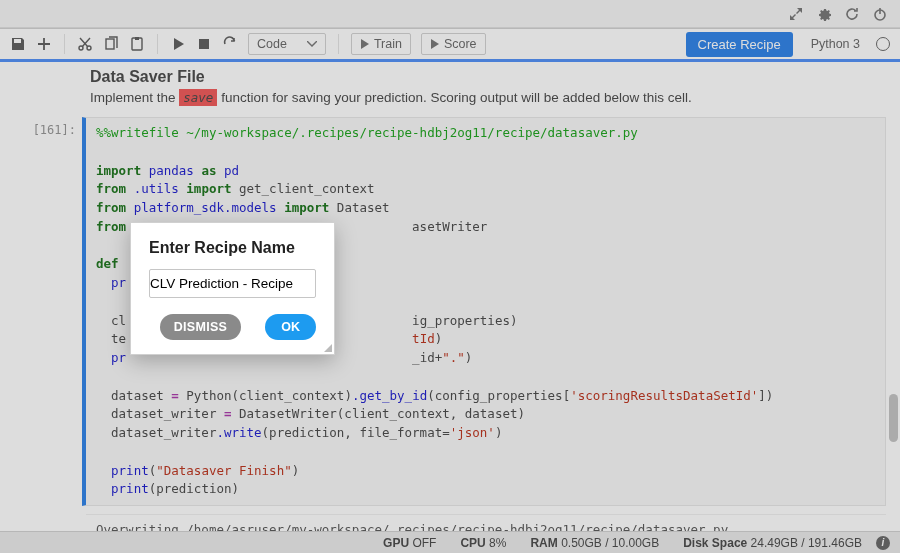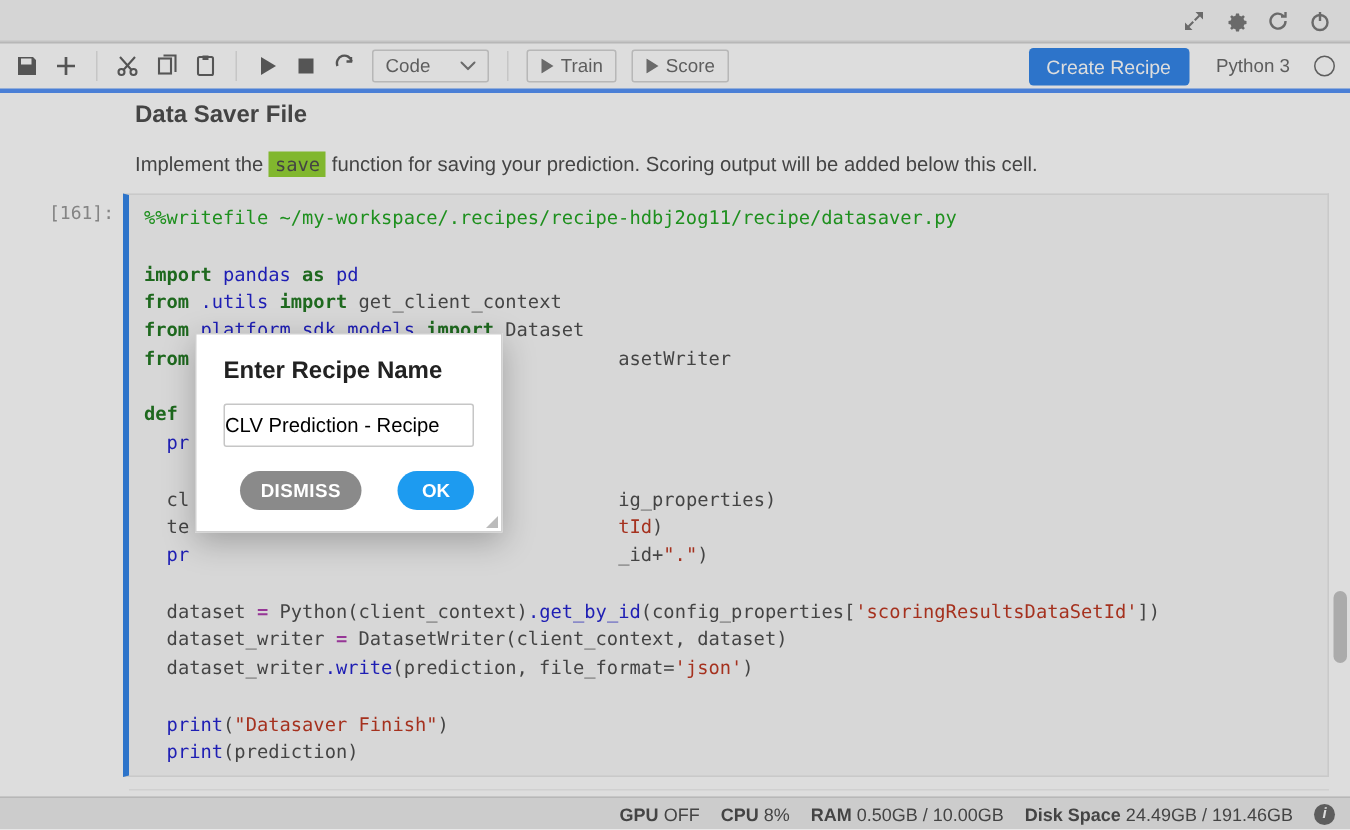--- a/index.html
+++ b/index.html
@@ -25,41 +25,41 @@
   .abtn { display: inline-flex; align-items: center; gap: 4px; border: 1px solid #ccc; padding: 3px 8px; font-size: 12.5px; color: #555; border-radius: 2px; background: #fff; }
   .spacer { flex: 1; }
   .primary { background: #1473e6; color: #fff; border: none; padding: 5px 12px; font-size: 13px; border-radius: 3px; }
   .kernel { font-size: 12.5px; color: #555; padding-left: 8px; }
   .kcircle { width: 14px; height: 14px; border: 1.5px solid #555; border-radius: 50%; margin-left: 6px; }
 
   
   .nb { flex: 1; overflow: hidden; background: #fff; position: relative; }
   .nb-inner { position: absolute; top: 0; left: 0; right: 0; padding-bottom: 40px; }
   .md { padding: 6px 20px 8px 90px; }
-  .md h3 { font-size: 16px; font-weight: 700; margin-bottom: 16px; }
+  .md h3 { font-size: 16px; font-weight: 700; margin-bottom: 4px; }
   .md p { font-size: 13.5px; color: #333; }
-  .md code { background: #84cc16; padding: 1px 4px; font-family: Menlo, Consolas, monospace; font-size: 12.5px; }
+  .md code { background: #ef4444; padding: 1px 4px; font-family: Menlo, Consolas, monospace; font-size: 12.5px; font-style: italic; }
 
   .cell { display: flex; padding: 4px 14px; }
   .prompt { width: 72px; flex-shrink: 0; text-align: right; padding-right: 10px; font-family: Menlo, Consolas, monospace; font-size: 12px; color: #888; padding-top: 6px; }
   .codebox { flex: 1; background: #f7f7f7; border: 1px solid #e4e4e4; padding: 6px 10px; font-family: Menlo, Consolas, monospace; font-size: 12.5px; line-height: 1.5; white-space: pre; overflow: hidden; }
   .codebox.output { background: #fff; border: none; border-top: 1px solid #eee; color: #444; }
   .active { border-left: 4px solid #1473e6; margin-left: -4px; }
 
   
   .c-mg { color: #009800; } 
   .c-kw { color: #006400; font-weight: 600; }
   .c-op { color: #a020a0; font-weight: 600; }
   .c-fn { color: #0000c8; }
   .c-str { color: #b51a00; }
   .c-nm { color: #333; }
 
   
   .status { position: absolute; bottom: 0; left: 0; right: 0; height: 22px; background: #e9e9e9; border-top: 1px solid #ccc; display: flex; align-items: center; justify-content: flex-end; gap: 14px; padding: 0 10px; font-size: 12px; color: #333; }
-  .status b { font-weight: 700; }
+  .status b { font-weight: 700; margin-left: 10px; }
   .status .info { width: 14px; height: 14px; border-radius: 50%; background: #555; color: #fff; display: inline-flex; align-items: center; justify-content: center; font-size: 10px; font-weight: 700; font-style: italic; }
 
   
   .modal { position: absolute; z-index: 100; left: 130px; top: 222px; width: 205px; background: #fff; border: 1px solid #d0d0d0; box-shadow: 0 6px 20px rgba(0,0,0,0.25); padding: 16px 18px 14px; }
   .modal h2 { font-size: 16px; font-weight: 600; color: #222; margin-bottom: 12px; }
   .modal input { width: 100%; padding: 6px 0; font-size: 13.5px; border: 1px solid #c6c6c6; border-radius: 2px; margin-bottom: 16px; }
   .modal .btns { display: flex; justify-content: flex-end; gap: 24px; }
   .modal .dismiss { background: #8a8a8a; color: #fff; border: none; padding: 6px 14px; border-radius: 14px; font-size: 12.5px; font-weight: 600; letter-spacing: .3px; }
   .modal .ok { background: #1d9bf0; color: #fff; border: none; padding: 6px 16px; border-radius: 14px; font-size: 12.5px; font-weight: 600; }
   .resize { position: absolute; right: 2px; bottom: 2px; width: 10px; height: 10px; }

